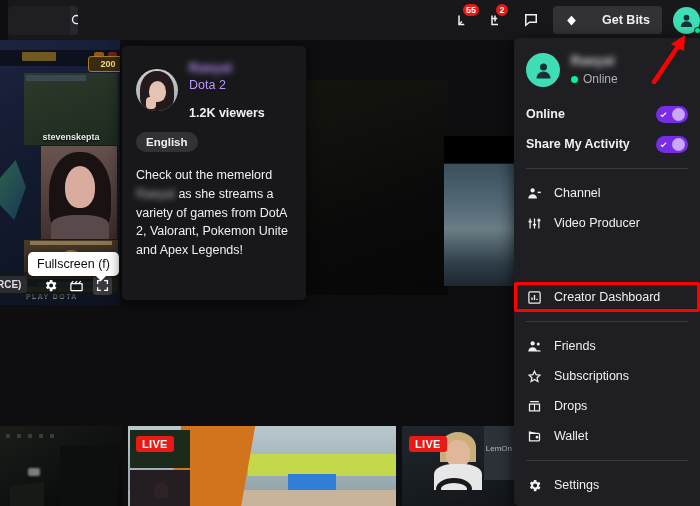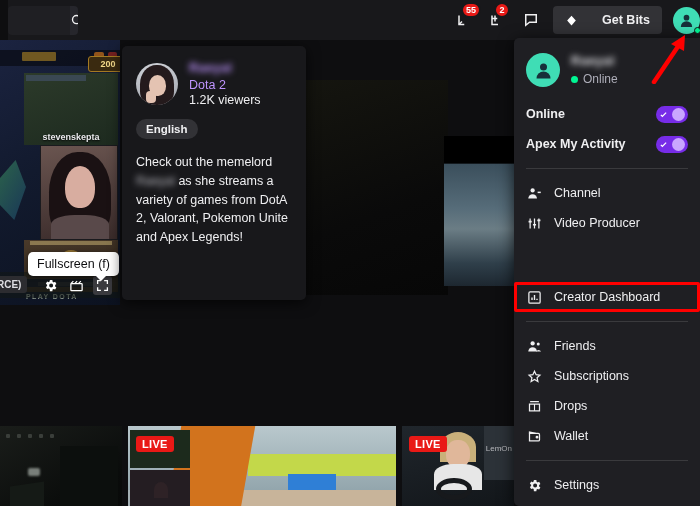--- a/index.html
+++ b/index.html
@@ -200,21 +200,21 @@
   }
   .hc-avatar .hair { position:absolute; left:4px; top:2px; width:34px; height:40px; background:#241a1c; border-radius:48% 48% 34% 34%;}
   .hc-avatar .face { position:absolute; left:13px; top:12px; width:17px; height:21px; background:#e4c3b2; border-radius:50% 50% 45% 45%;}
   .hc-avatar .hand { position:absolute; left:10px; bottom:2px; width:10px; height:12px; background:#e4c3b2; border-radius:4px;}
   .hc-meta { padding-top: 1px; }
   .hc-user {
     font-size: 12.5px; font-weight: bold; color: #bf94ff;
     filter: blur(3px); letter-spacing: .5px;
   }
   .hc-game { font-size: 12.5px; color: #bf94ff; margin-top: 3px; }
-  .hc-viewers { font-size: 12.5px; color: #efeff1; font-weight: normal; margin-top: 1px; }
+  .hc-viewers { font-size: 12.5px; color: #efeff1; font-weight: bold; margin-top: 14px; }
   .hc-tag {
     display: inline-block; margin-top: 12px;
     background: #323236; color: #efeff1;
     font-size: 11.5px; font-weight: bold;
     padding: 4px 10px; border-radius: 11px;
   }
   .hc-desc {
     margin-top: 14px; color: #efeff1; font-size: 12.5px; line-height: 1.5;
   }
   .hc-desc .redact {
@@ -462,21 +462,21 @@
       <span class="m-label">Online</span>
       <span class="toggle">
         <svg width="9" height="9" viewBox="0 0 24 24" fill="none" stroke="#fff" stroke-width="3.5">
             <path d="M5 13l4 4L19 7"></path>
           </svg>
         <span class="knob"></span>
       </span>
     </div>
 
     <div class="m-row">
-      <span class="m-label">Apex My Activity</span>
+      <span class="m-label">Share My Activity</span>
       <span class="toggle">
         <svg width="9" height="9" viewBox="0 0 24 24" fill="none" stroke="#fff" stroke-width="3.5">
             <path d="M5 13l4 4L19 7"></path>
           </svg>
         <span class="knob"></span>
       </span>
     </div>
 
     <div class="divider"></div>
 

